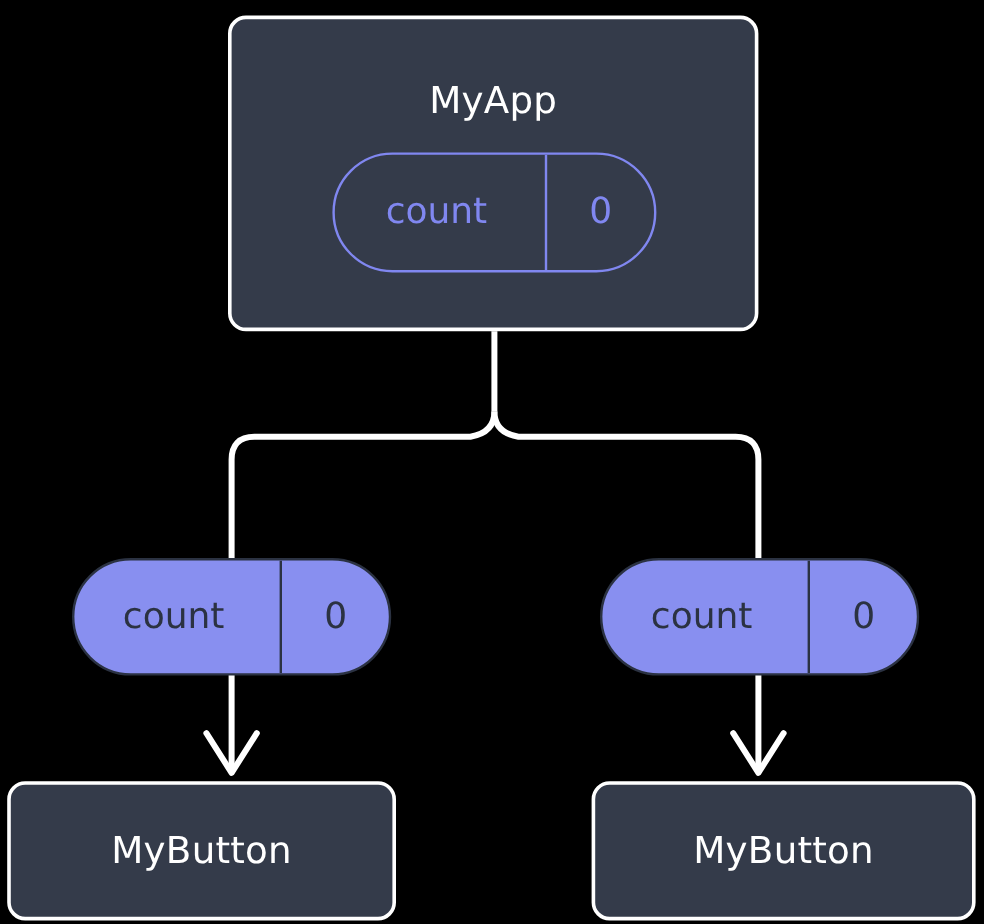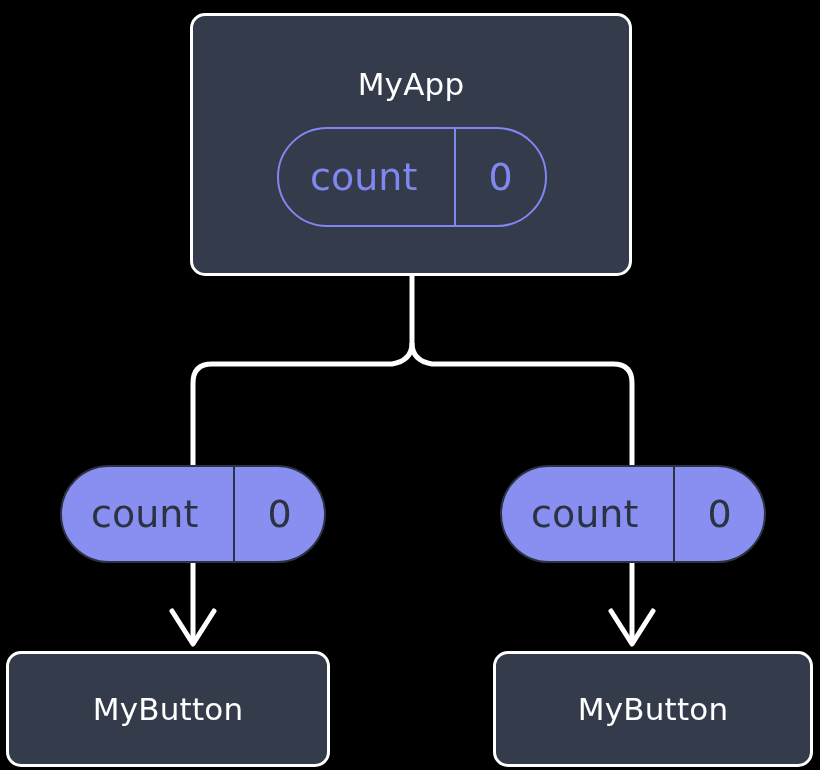--- a/index.html
+++ b/index.html
@@ -85,21 +85,21 @@
   }
 
   
   .pill {
     position: absolute;
     box-sizing: border-box;
     display: flex;
     align-items: stretch;
     border-radius: 999px;
     overflow: hidden;
-    font-size: 38px;
+    font-size: 30px;
     line-height: 1;
   }
   .pill .pill-key,
   .pill .pill-val {
     display: flex;
     align-items: center;
     justify-content: center;
     box-sizing: border-box;
     white-space: nowrap;
   }

